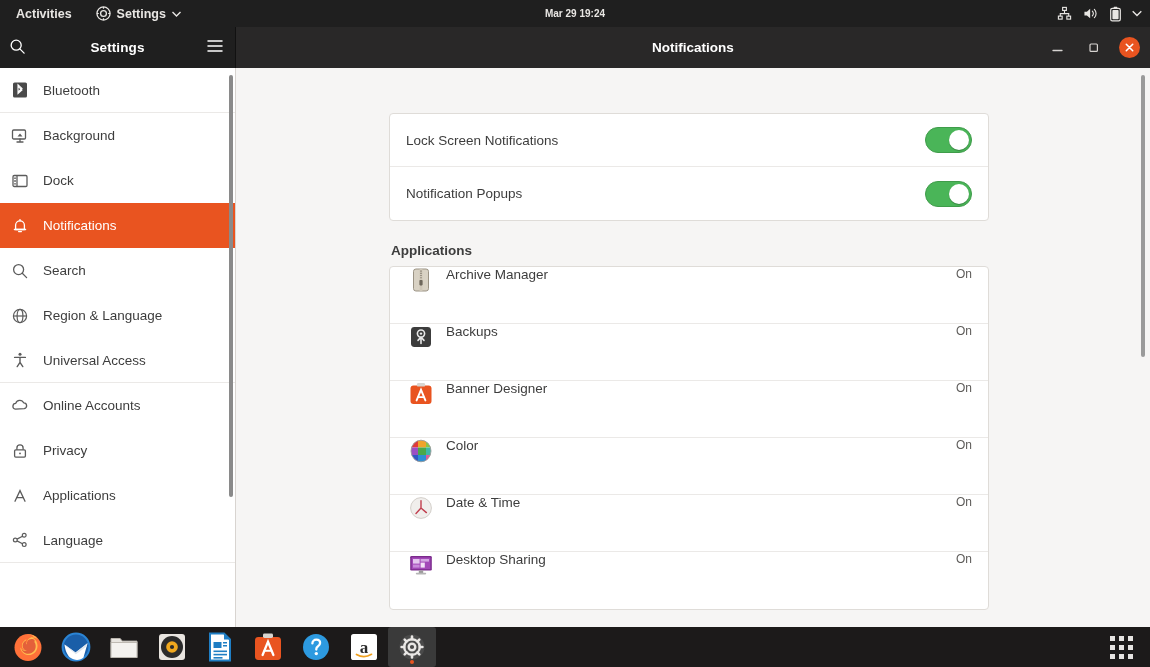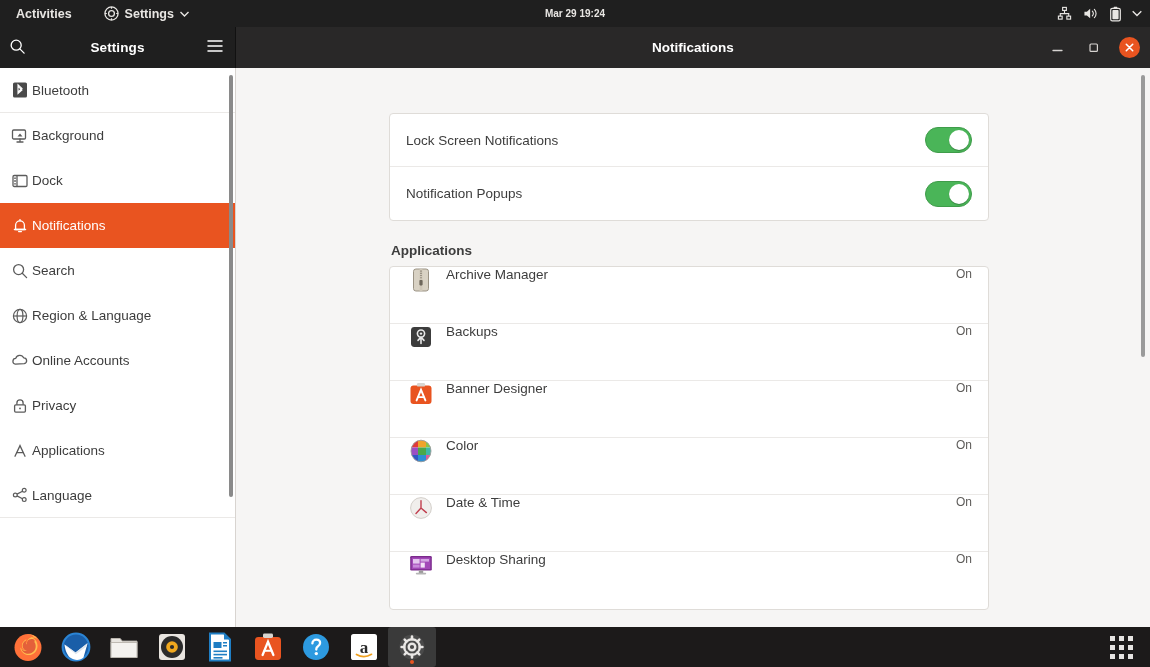--- a/index.html
+++ b/index.html
@@ -11,21 +11,21 @@
   }
   #screen { position: relative; width: 1150px; height: 667px; overflow: hidden; }
 
   
   #topbar {
     position: absolute; top: 0; left: 0; width: 1150px; height: 27px;
     background: #1f1f1f; color: #e8e6e3;
     display: flex; align-items: center;
     font-size: 12.5px; font-weight: bold;
   }
-  #topbar .tb-left { display: flex; align-items: center; gap: 16px; padding-left: 8px; }
+  #topbar .tb-left { display: flex; align-items: center; gap: 8px; padding-left: 8px; }
   .tb-btn {
     display: flex; align-items: center; gap: 6px;
     padding: 3px 8px; border-radius: 4px; cursor: default;
     color: #e8e6e3; white-space: nowrap;
   }
   .tb-center {
     position: absolute; left: 0; right: 0; text-align: center;
     font-size: 10px; font-weight: bold; pointer-events: none;
   }
   .tb-center span { pointer-events: auto; }
@@ -79,21 +79,21 @@
   #body { display: flex; height: 559px; }
 
   
   #sidebar {
     width: 236px; background: #ffffff; position: relative;
     border-right: 1px solid #d8d4d0;
     overflow: hidden;
   }
   .side-item {
     height: 45px; display: flex; align-items: center;
-    padding-left: 10px; gap: 2px; cursor: default;
+    padding-left: 10px; gap: 13px; cursor: default;
     font-size: 13.5px; color: #3d3d3d;
   }
   .side-item .s-ico {
     width: 20px; height: 20px; display: flex; align-items: center; justify-content: center;
     color: #5c5c5c; flex: 0 0 20px;
   }
   .side-item.sep-below { border-bottom: 1px solid #ebe9e7; }
   .side-item.active { background: #e95420; color: #ffffff; }
   .side-item.active .s-ico { color: #ffffff; }
   #side-scroll {
@@ -338,20 +338,29 @@
           <span class="s-ico">
             <svg width="18" height="18" viewBox="0 0 18 18" fill="none" stroke="#5c5c5c" stroke-width="1.2">
               <circle cx="9" cy="9" r="6.6"></circle>
               <ellipse cx="9" cy="9" rx="2.9" ry="6.6"></ellipse>
               <path d="M2.4 9h13.2"></path>
             </svg>
           </span>
           <span>Region &amp; Language</span>
         </div>
 
+        <div class="side-item sep-below">
+          <span class="s-ico">
+            <svg width="18" height="18" viewBox="0 0 18 18" fill="none" stroke="#5c5c5c" stroke-width="1.4" stroke-linecap="round">
+              <circle cx="9" cy="3.2" r="1.5" fill="#5c5c5c" stroke="none"></circle>
+              <path d="M3.6 6.4h10.8M9 6.4v5M9 11.4l-2.8 4.2M9 11.4l2.8 4.2"></path>
+            </svg>
+          </span>
+          <span>Universal Access</span>
+        </div>
 
         <div class="side-item">
           <span class="s-ico">
             <svg width="18" height="18" viewBox="0 0 18 18" fill="none" stroke="#5c5c5c" stroke-width="1.3">
               <path d="M4.4 12.2a2.9 2.9 0 01.35-5.77 4.2 4.2 0 017.9-0.6 2.9 2.9 0 01.6 5.75z" stroke-linejoin="round"></path>
             </svg>
           </span>
           <span>Online Accounts</span>
         </div>
 

